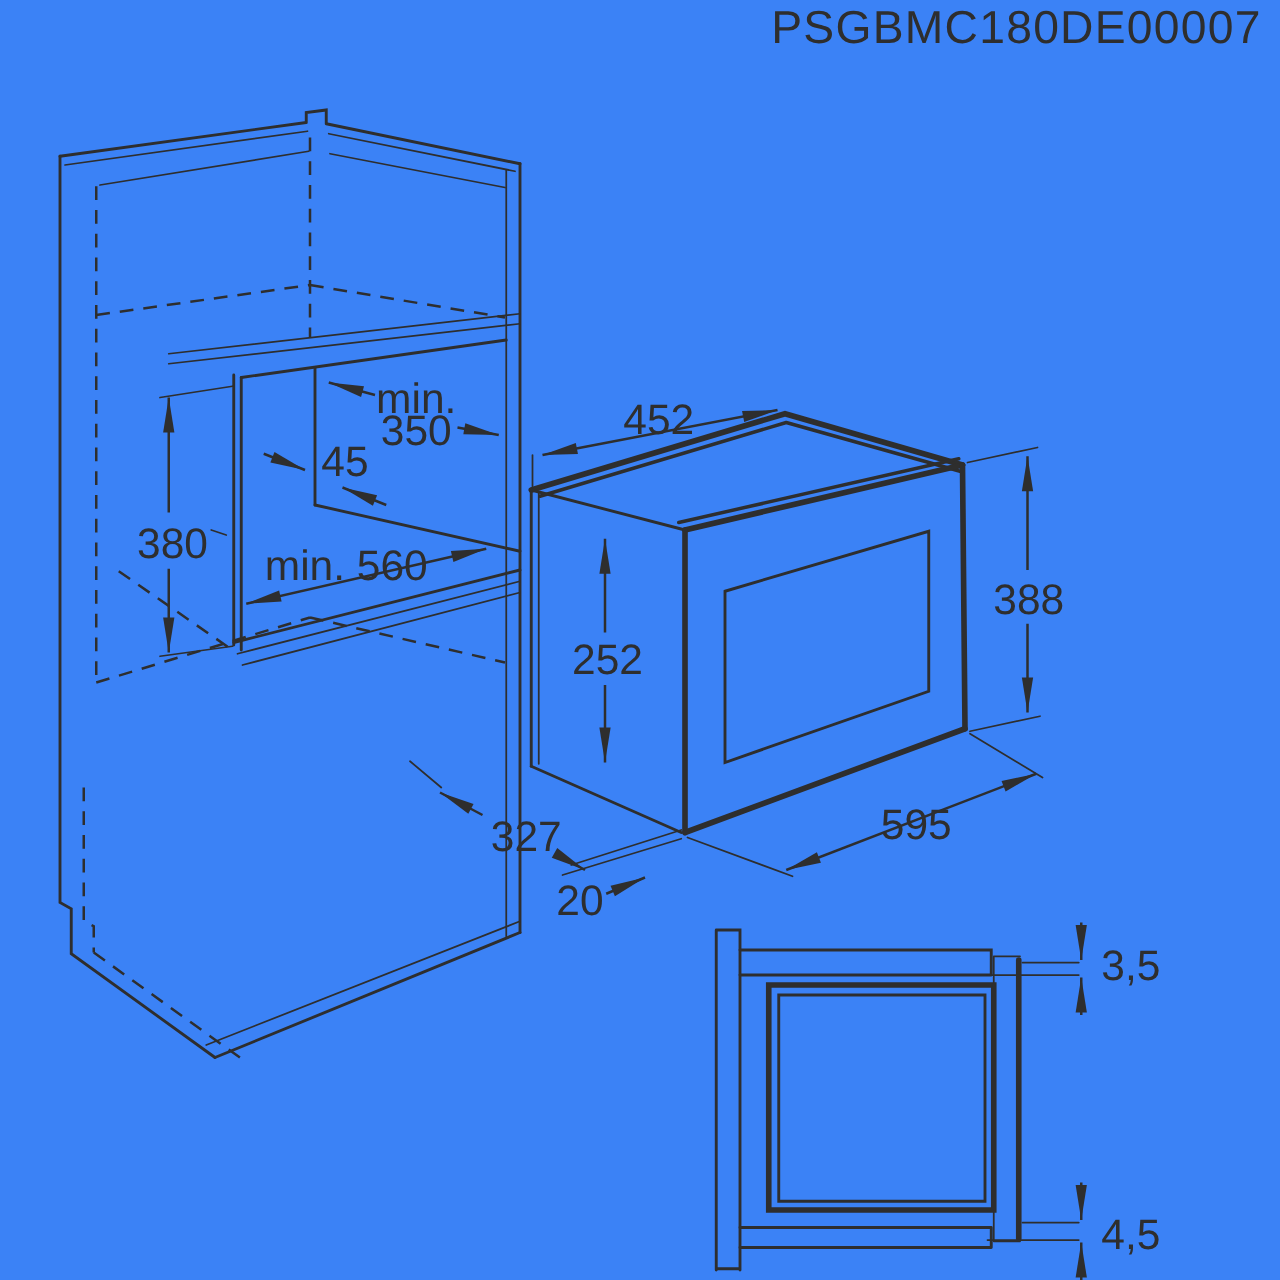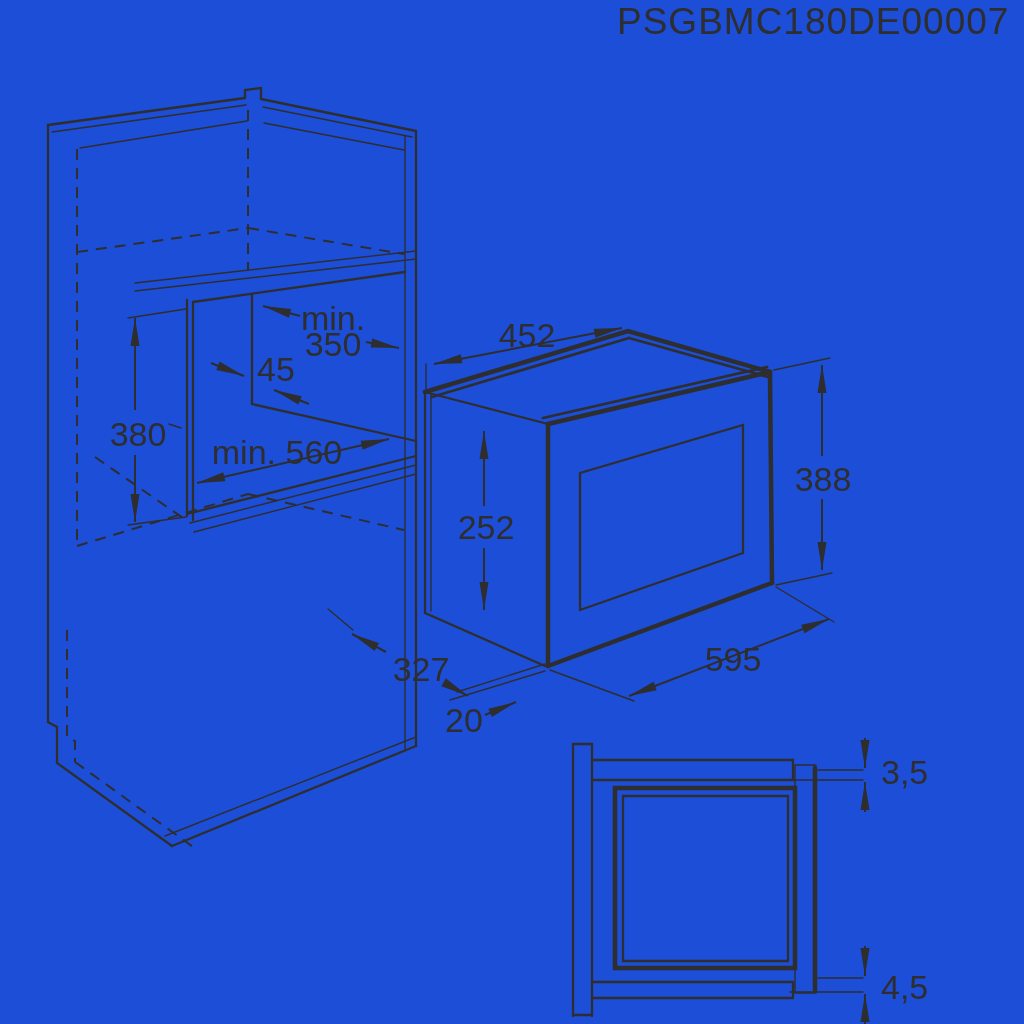--- a/index.html
+++ b/index.html
@@ -1,16 +1,16 @@
 <!DOCTYPE html>
 <html><head>
 <meta charset="utf-8">
 <style>
   html,body{margin:0;padding:0;background:#ffffff;}
-  .stage{width:1024px;height:1024px;position:relative;background:#1d4ed8;overflow:hidden;}
+  .stage{width:1024px;height:1024px;position:relative;background:#3b82f6;overflow:hidden;}
   svg{display:block;}
   text{font-family:"Liberation Sans","DejaVu Sans",sans-serif;fill:#2e2e2e;}
   .dim{font-size:34px;}
   .ttl{font-size:37px;letter-spacing:1px;}
   .ln   {stroke:#2e2e2e;stroke-width:2.3;fill:none;stroke-linecap:round;}
   .lnthin{stroke:#2e2e2e;stroke-width:1.4;fill:none;stroke-linecap:round;}
   .lnhvy{stroke:#2e2e2e;stroke-width:4.5;fill:none;stroke-linecap:round;}
   .lnmed{stroke:#2e2e2e;stroke-width:2.8;fill:none;stroke-linecap:round;}
   .dash {stroke:#2e2e2e;stroke-width:2;fill:none;stroke-dasharray:11 8;stroke-linecap:butt;}
   .dl  {stroke:#2e2e2e;stroke-width:2;fill:none;stroke-linecap:butt;}

